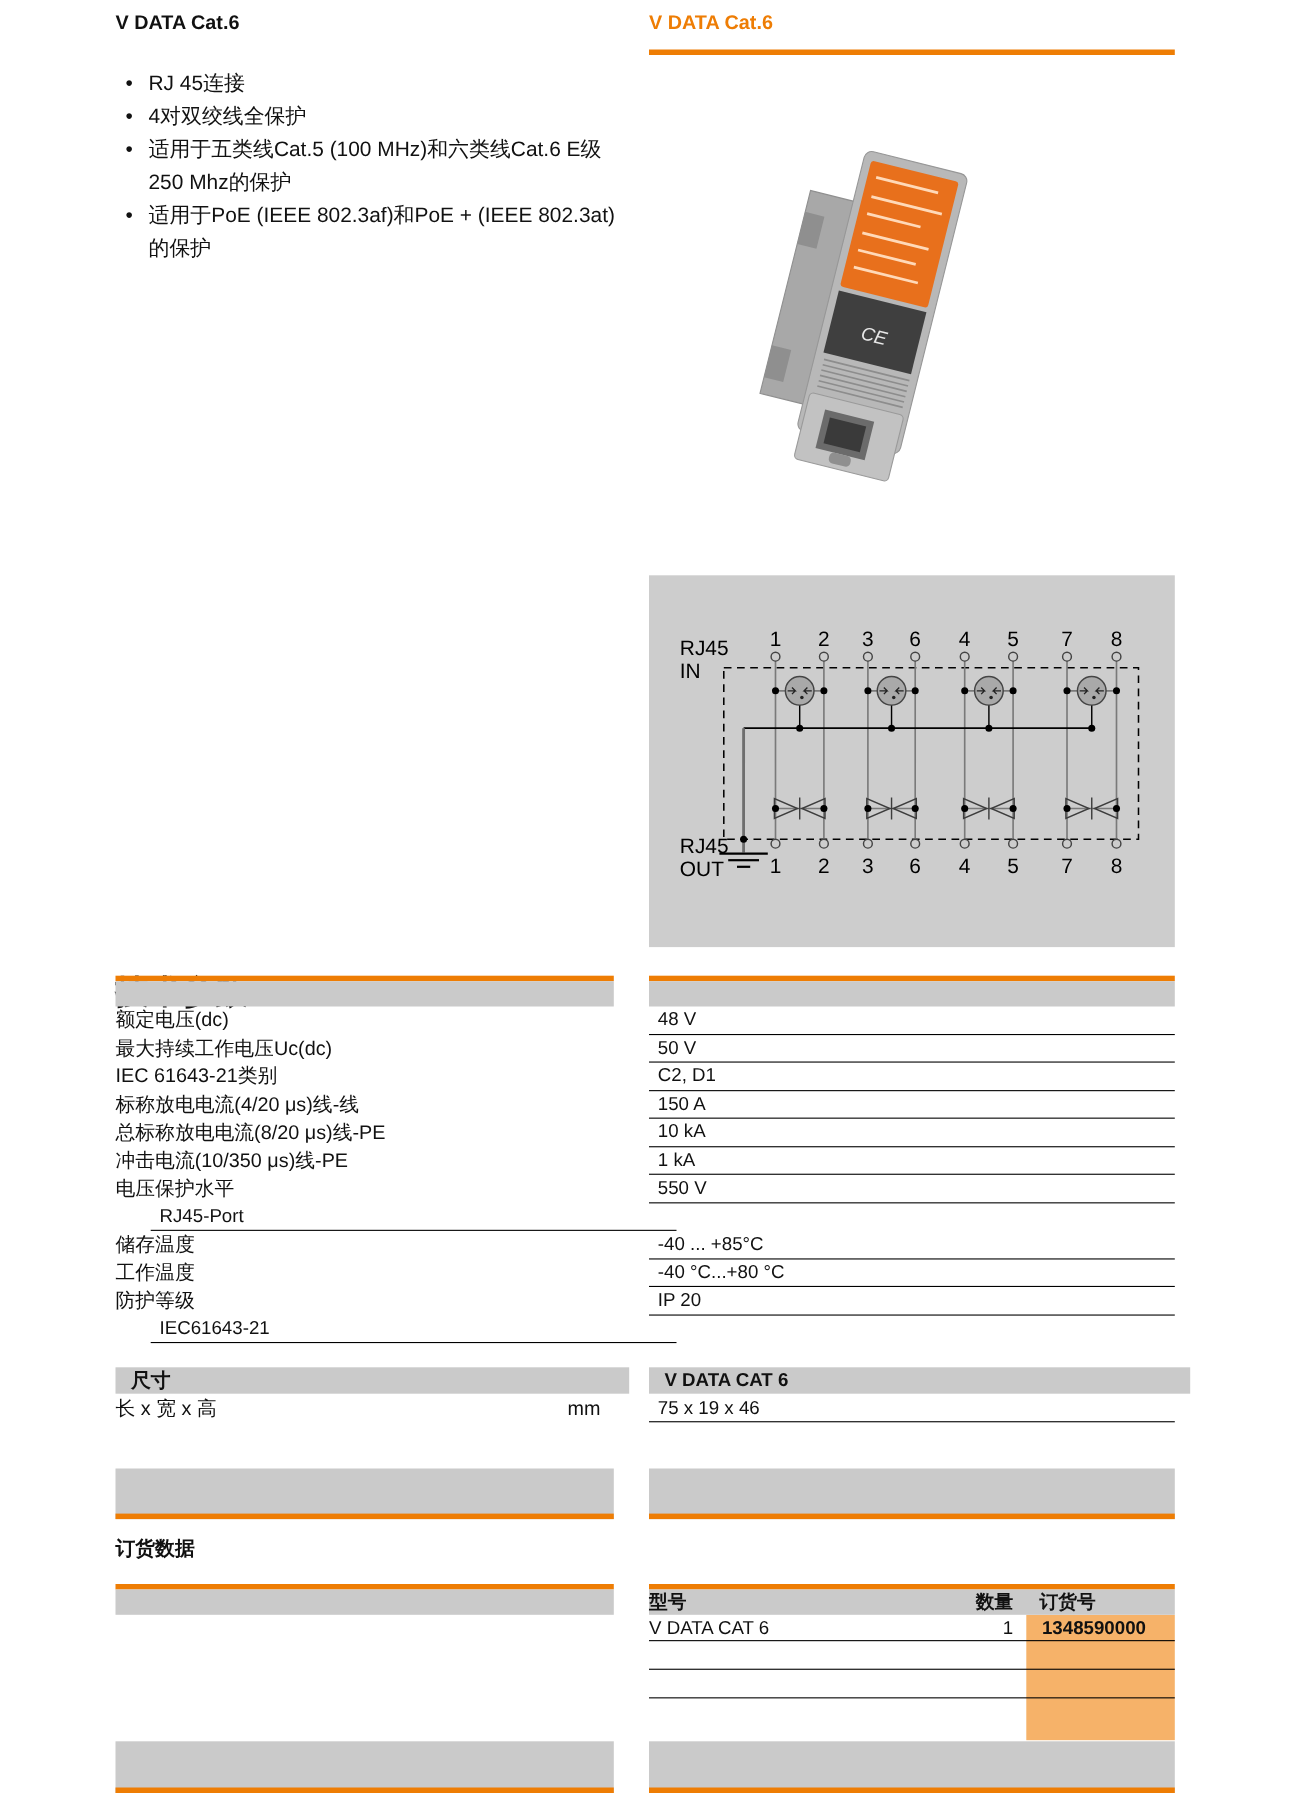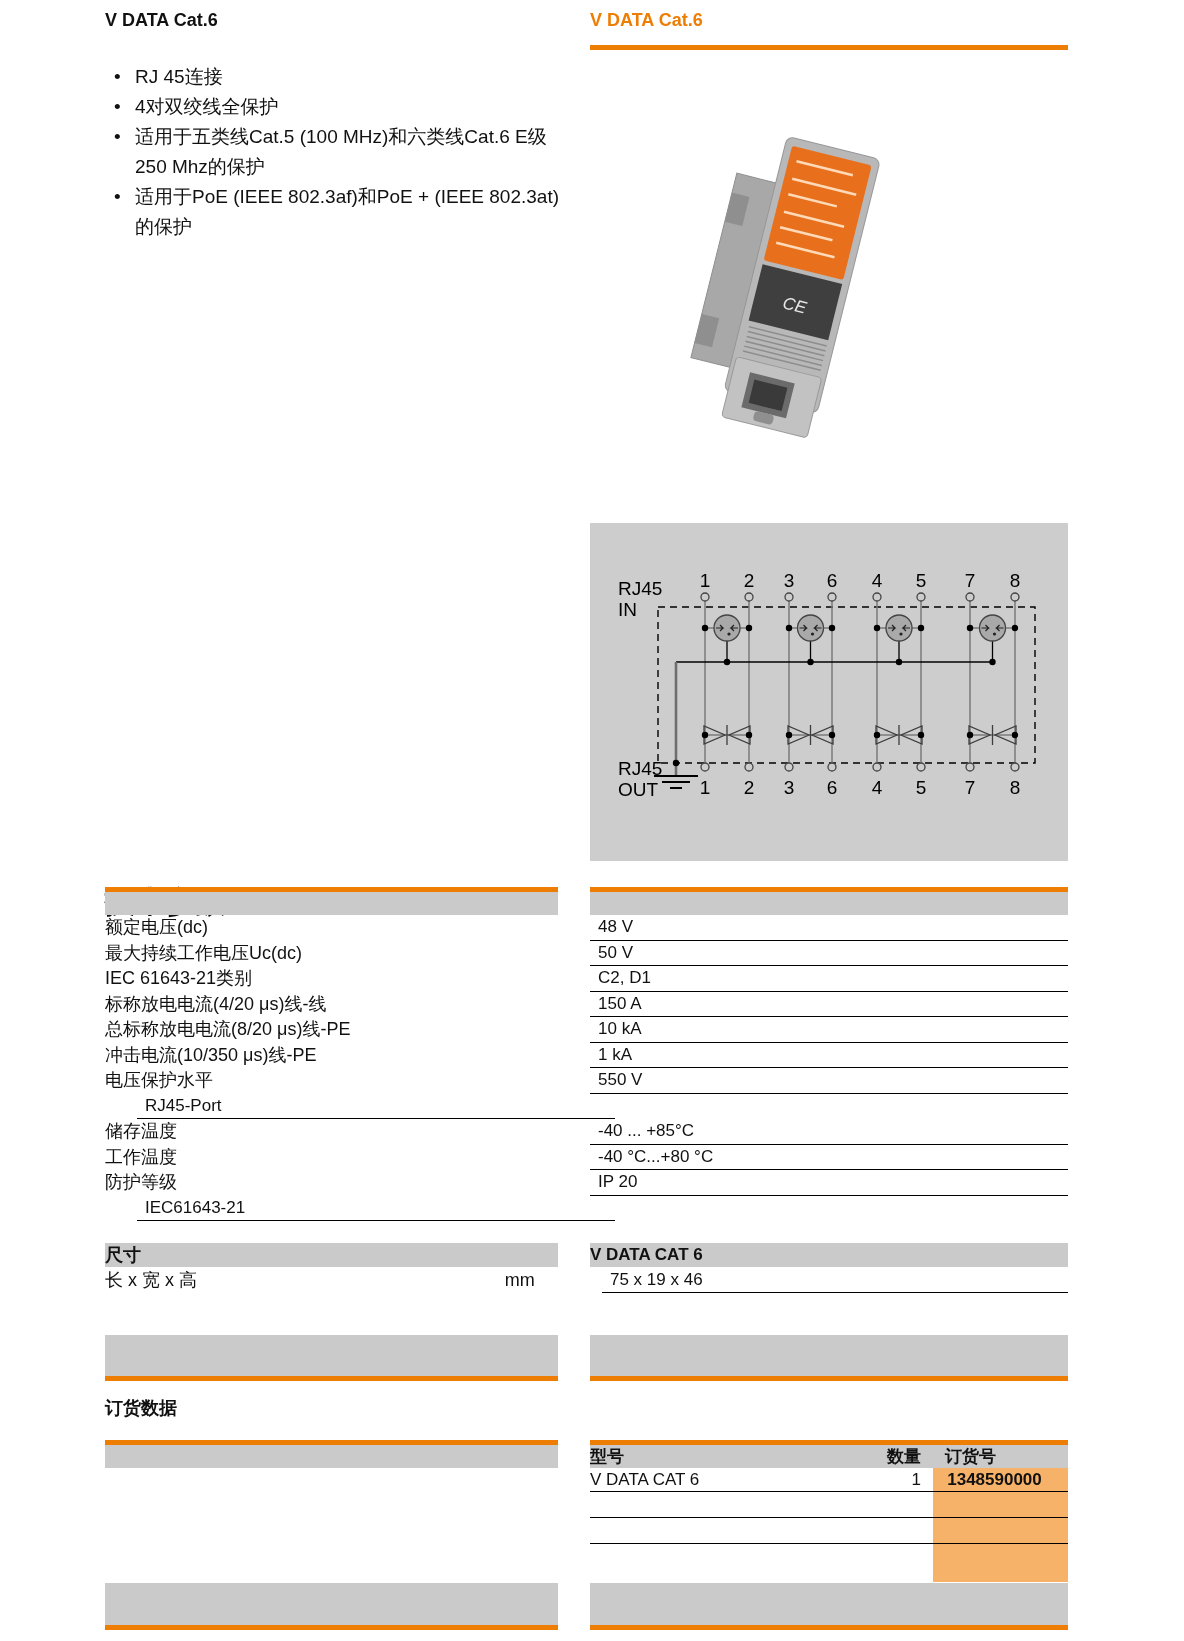--- a/index.html
+++ b/index.html
@@ -14,31 +14,31 @@
   .rule{background:#EE7D04;height:5px;}
 
   
   ul.features{list-style:none;margin:0;padding:0;width:462px;}
   ul.features li{position:relative;padding-left:27px;font-size:19px;line-height:30px;}
   ul.features li::before{content:"•";position:absolute;left:6px;top:0;font-size:19px;}
 
   
   .band{background:#CACACA;}
   .band.orange-bottom{border-bottom:5px solid #EE7D04;}
-  .band-label{font-weight:bold;font-size:18px;line-height:24px;padding-left:0;}
+  .band-label{font-weight:bold;font-size:18px;line-height:24px;padding-left:14px;}
 
   
   .trow{display:flex;height:25.5px;align-items:flex-start;}
   .tl{width:453px;font-size:18px;white-space:nowrap;}
   .tsp{width:32px;}
   .tv{width:478px;height:100%;display:flex;align-items:center;border-bottom:1px solid #000;
       font-size:17px;padding-left:8px;box-sizing:border-box;white-space:nowrap;}
 
   
-  .dimrow{display:flex;height:26px;align-items:center;gap:12px;}
+  .dimrow{display:flex;height:26px;align-items:center;}
   .dim-left{width:453px;display:flex;justify-content:space-between;align-items:center;
             font-size:18px;padding-right:12px;box-sizing:border-box;}
   .dim-val{width:478px;height:100%;display:flex;align-items:center;border-bottom:1px solid #000;
            font-size:17px;padding-left:8px;box-sizing:border-box;}
 
   
   .ohead{display:flex;height:23px;align-items:center;font-weight:bold;font-size:17px;}
   .oc1{flex:1;padding-left:0;box-sizing:border-box;}
   .oc2{width:80px;text-align:right;box-sizing:border-box;}
   .oc3{width:147px;padding-left:24px;box-sizing:border-box;}

